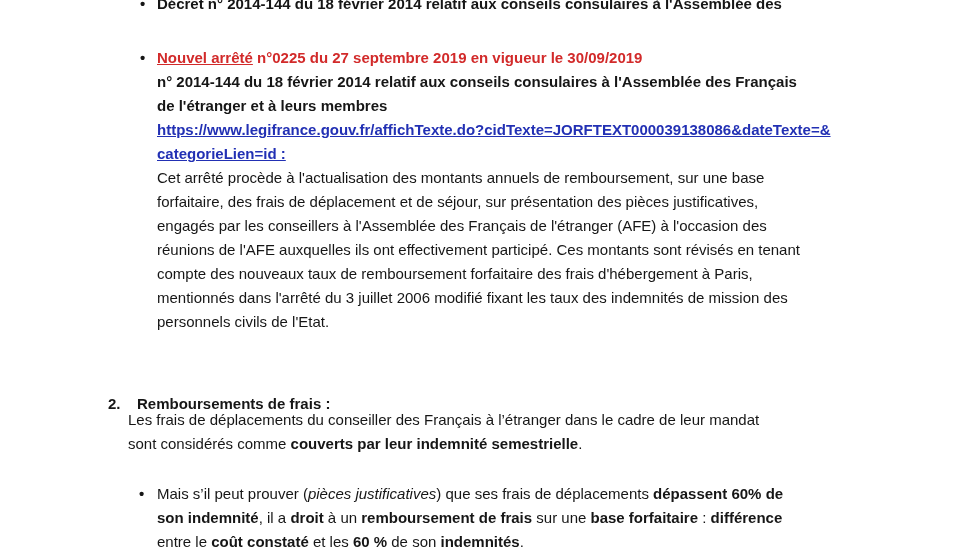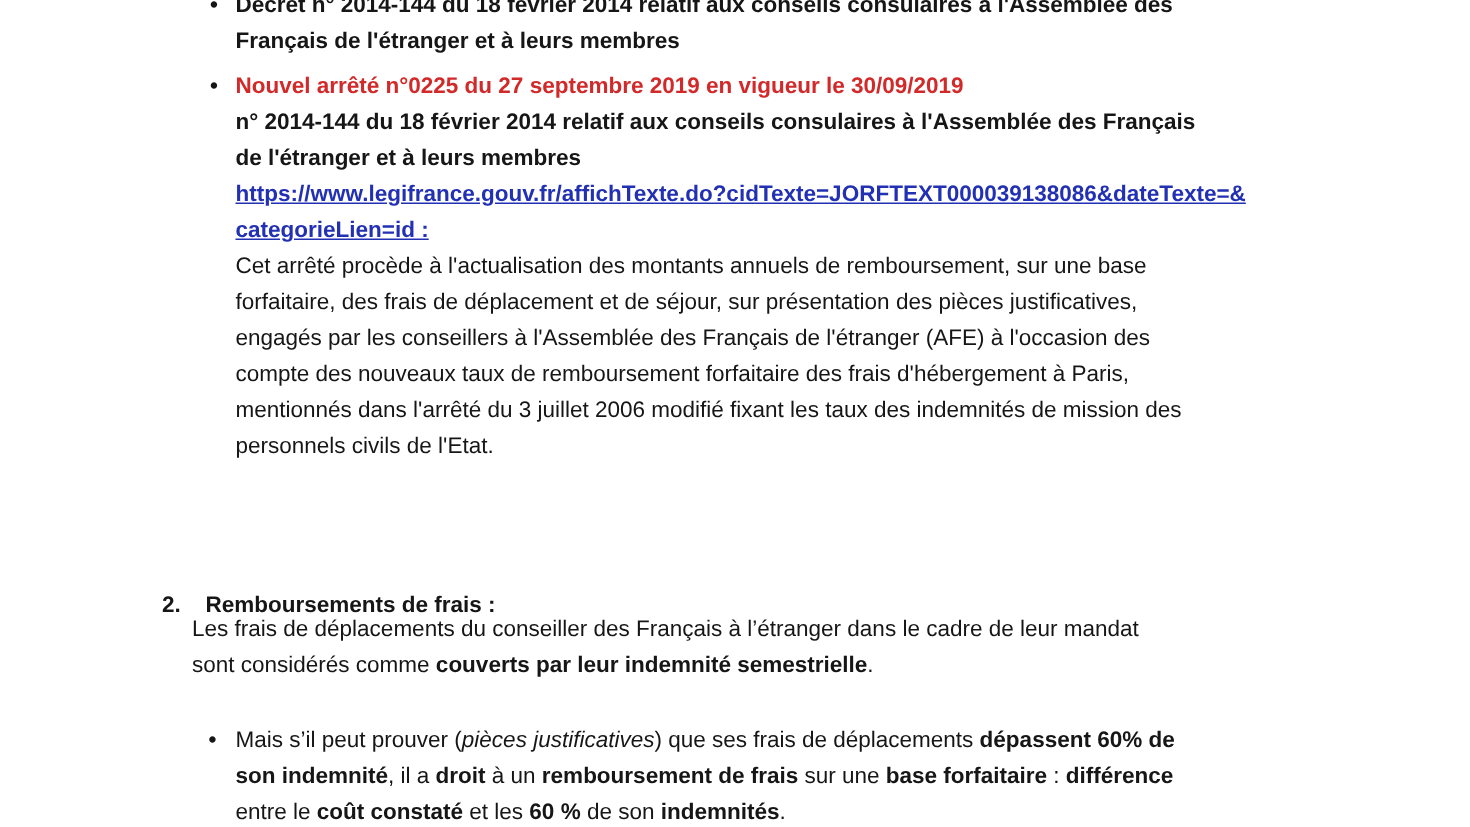--- a/index.html
+++ b/index.html
@@ -15,21 +15,21 @@
     background:#ffffff;
     font-family:"Liberation Sans","DejaVu Sans",sans-serif;
     font-size:15px;
     line-height:24px;
     color:var(--text);
   }
   .abs{position:absolute;}
   .line{white-space:nowrap;}
   .b{font-weight:700;}
   .i{font-style:italic;}
-  .u{}
+  .u{text-decoration:underline;}
   .red{color:var(--red);}
   .bullet-block{display:flex;align-items:flex-start;}
   .dot{
     flex:0 0 auto;
     font-weight:700;
     line-height:24px;
   }
   .dot-l1{width:17px;}
   .dot-l2{width:18px;}
   .bold-lines .line{font-weight:700;}
@@ -45,21 +45,20 @@
 </style>
 </head>
 <body>
 
 <div class="page">
 
   <div class="abs bullet-block bold-lines" style="left:140px;top:-8px;">
     <span class="dot dot-l1">•</span>
     <div>
         <div class="line">Décret n° 2014-144 du 18 février 2014 relatif aux conseils consulaires à l'Assemblée des</div>
-        <div class="line">Français de l'étranger et à leurs membres</div>
       </div>
   </div>
 
   <div class="abs bullet-block" style="left:140px;top:46px;">
     <span class="dot dot-l1">•</span>
     <div>
       <div class="headline">
           <div class="line"><span class="b u red">Nouvel arrêté</span><span class="b red"> n°0225 du 27 septembre 2019 en vigueur le 30/09/2019</span></div>
         </div>
       <div class="bold-lines">
@@ -67,20 +66,21 @@
           <div class="line">de l'étranger et à leurs membres</div>
         </div>
       <div class="link-lines">
           <div class="line">https://www.legifrance.gouv.fr/affichTexte.do?cidTexte=JORFTEXT000039138086&amp;dateTexte=&amp;</div>
           <div class="line">categorieLien=id :</div>
         </div>
       <div class="body-lines">
           <div class="line">Cet arrêté procède à l'actualisation des montants annuels de remboursement, sur une base</div>
           <div class="line">forfaitaire, des frais de déplacement et de séjour, sur présentation des pièces justificatives,</div>
           <div class="line">engagés par les conseillers à l'Assemblée des Français de l'étranger (AFE) à l'occasion des</div>
+          <div class="line">réunions de l'AFE auxquelles ils ont effectivement participé. Ces montants sont révisés en tenant</div>
           <div class="line">compte des nouveaux taux de remboursement forfaitaire des frais d'hébergement à Paris,</div>
           <div class="line">mentionnés dans l'arrêté du 3 juillet 2006 modifié fixant les taux des indemnités de mission des</div>
           <div class="line">personnels civils de l'Etat.</div>
         </div>
     </div>
   </div>
 
   <div class="abs section-head" style="left:108px;top:392px;">
     <span class="section-num">2.</span>
     <span>Remboursements de frais :</span>

